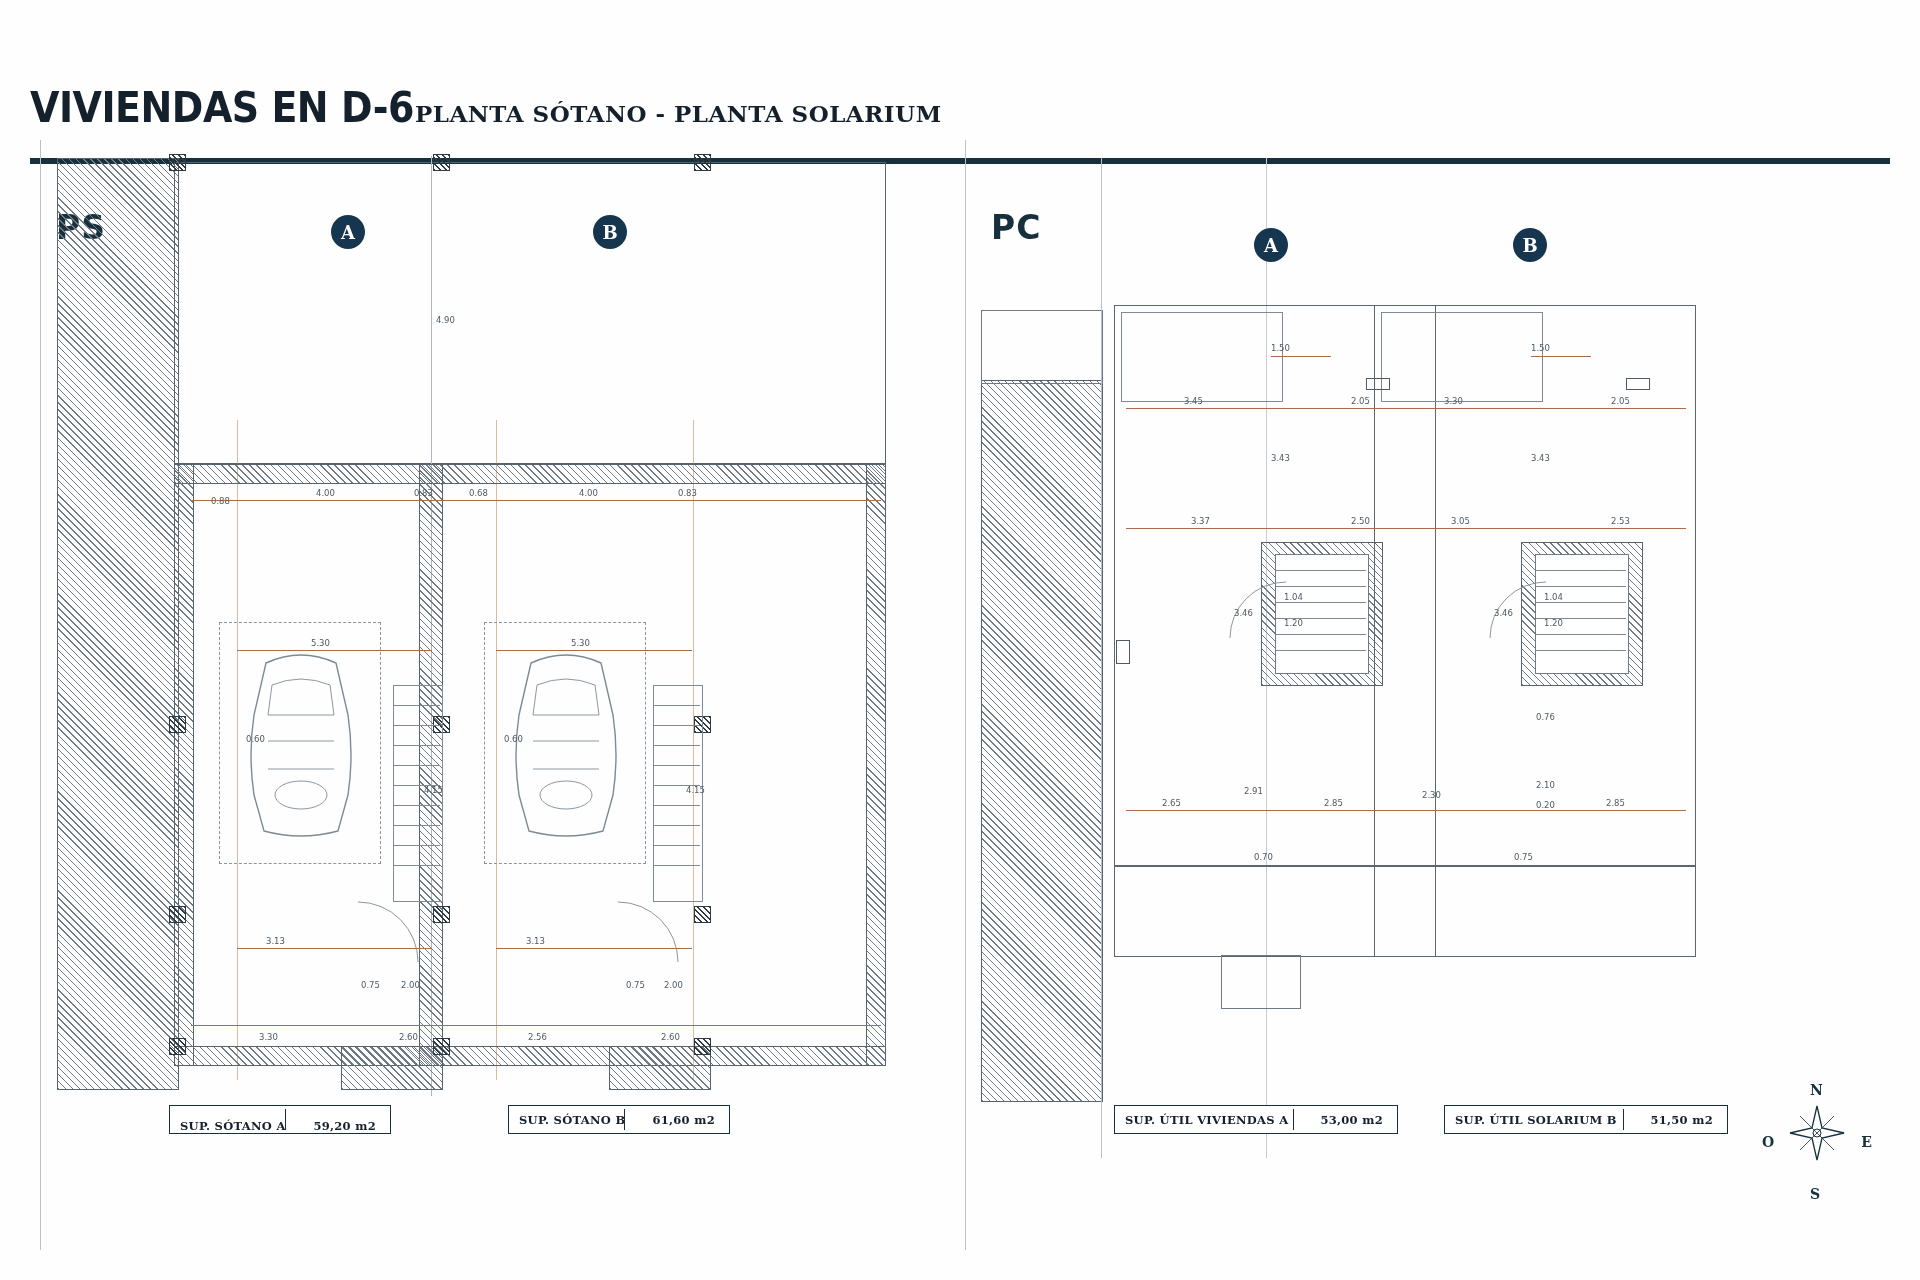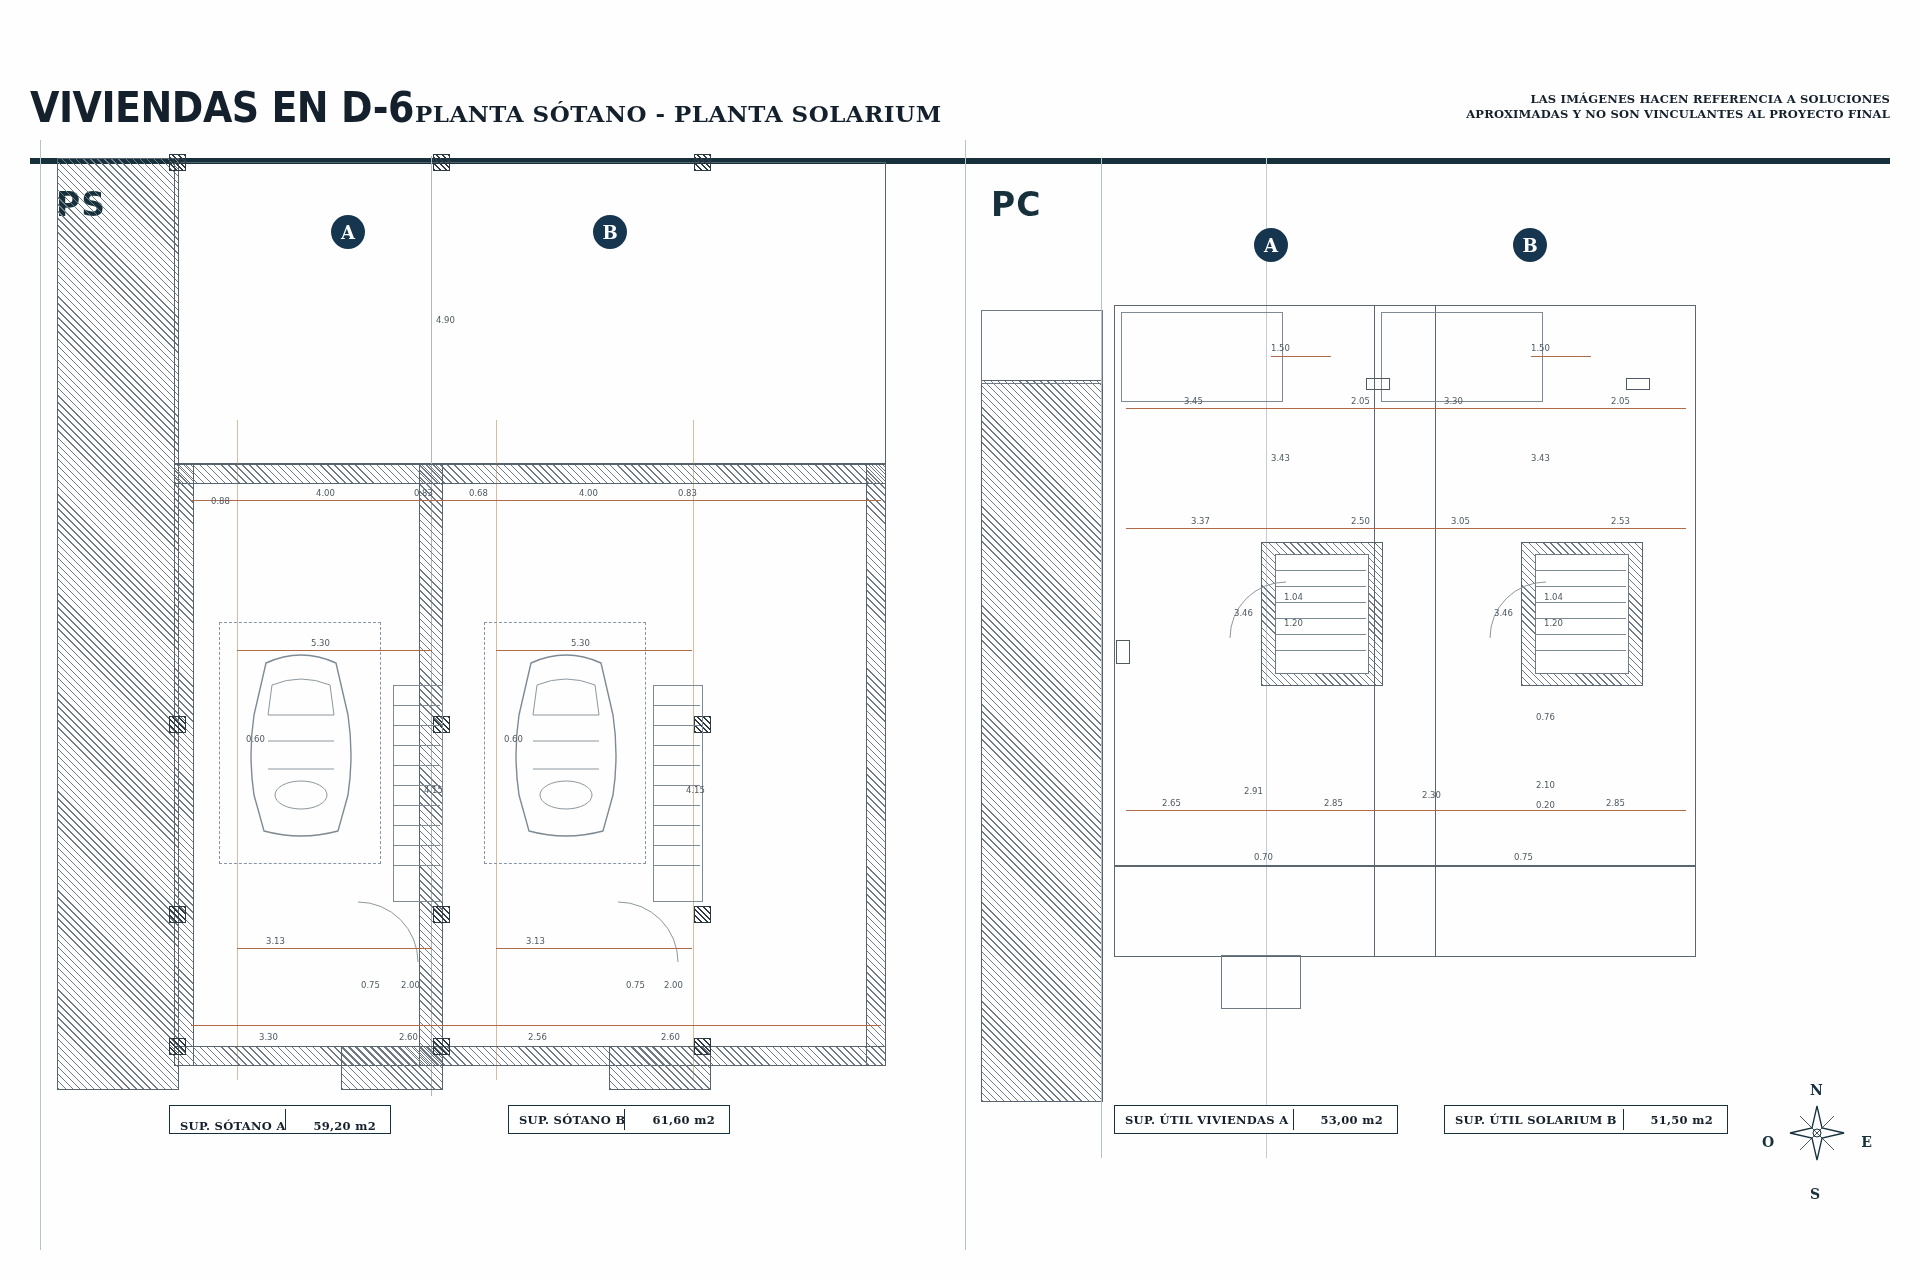--- a/index.html
+++ b/index.html
@@ -62,20 +62,21 @@
   #plan-ps{left:40px;width:880px;}
   #plan-pc{left:965px;width:890px;}
 
   .plan-label{
     position:absolute;
     font-family:"DejaVu Sans", sans-serif;
     font-weight:bold;
     font-size:33px;
     color:#16303c;
     letter-spacing:1px;
+    margin-top:23px;
   }
 
   .unit-badge{
     position:absolute;
     width:34px;height:34px;border-radius:50%;
     background:#16354f;color:#fff;
     font-family:"DejaVu Serif", serif;
     font-weight:bold;font-size:18px;
     display:flex;align-items:center;justify-content:center;
   }
@@ -134,24 +135,20 @@
   .car{position:absolute;}
 </style>
 </head>
 <body>
 
 <div class="sheet">
 
   <div class="header">
     <div class="title-main">VIVIENDAS EN D-6</div>
     <div class="title-sub">PLANTA SÓTANO - PLANTA SOLARIUM</div>
-    <div class="note">
-      <div>LAS IMÁGENES HACEN REFERENCIA A SOLUCIONES</div>
-      <div>APROXIMADAS Y NO SON VINCULANTES AL PROYECTO FINAL</div>
-    </div>
     <div class="header-rule"></div>
   </div>
 
   <div class="plan" id="plan-ps">
 
     <div class="plan-label" style="left:15px;top:45px;">PS</div>
 
     <div class="wall-hatch" style="left:16px;top:18px;width:120px;height:930px;"></div>
 
     <div class="thin" style="left:133px;top:22px;width:710px;height:300px;border-color:#56626c;border-width:1.5px;"></div>

